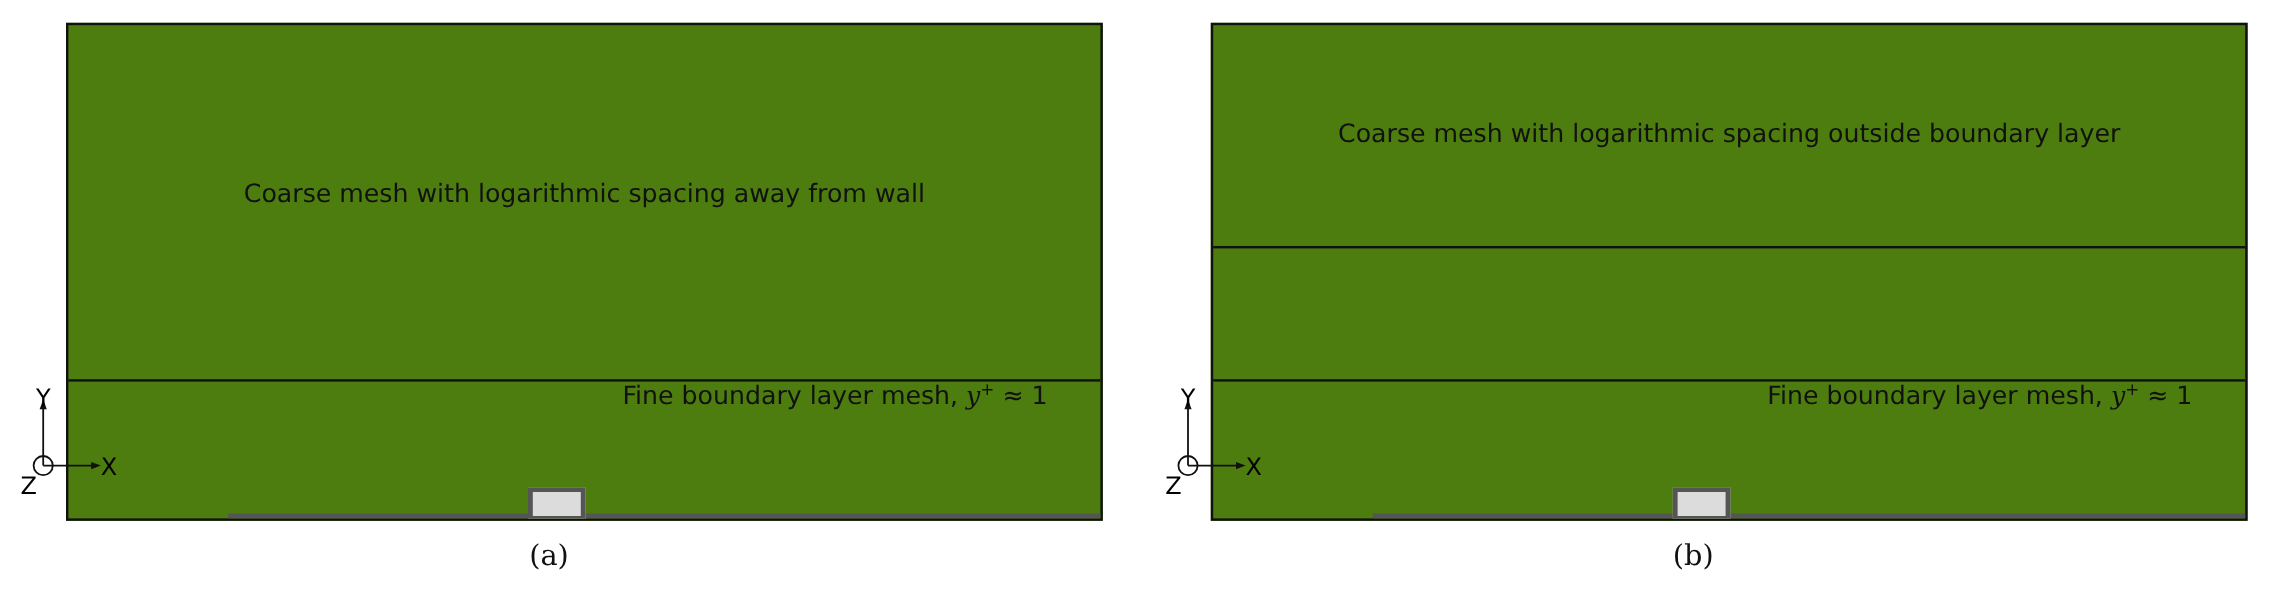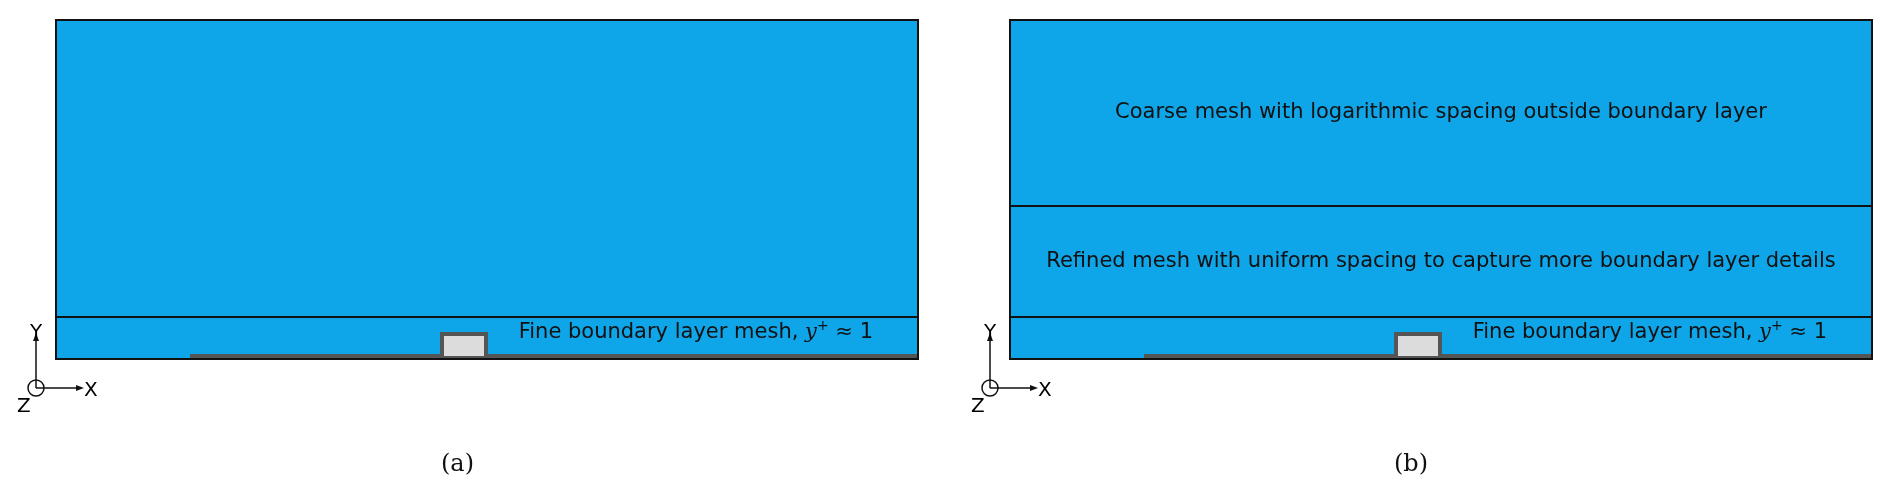--- a/index.html
+++ b/index.html
@@ -1,37 +1,38 @@
 <!DOCTYPE html>
 <html><head>
 <meta charset="utf-8">
 <style>
   html, body { margin: 0; padding: 0; background: #ffffff; }
   body { width: 1892px; height: 500px; position: relative; overflow: hidden;
          font-family: "DejaVu Sans", sans-serif; color: #111; }
-  .panel { position: absolute; top: 19px; height: 341px; background: #0ea5e9;
+  .panel { position: absolute; top: 19px; height: 415px; background: #4d7c0f;
            border: 2.5px solid #111; box-sizing: border-box; }
   #panel-a { left: 55px; width: 864px; }
   #panel-b { left: 1009px; width: 864px; }
   .divider { position: absolute; left: 0; right: 0; height: 0; border-top: 2.5px solid #111; }
   .region-label { position: absolute; left: 0; right: 0; text-align: center;
                   font-size: 21px; white-space: nowrap; }
   .bl-label { position: absolute; right: 44px; font-size: 21px; white-space: nowrap; text-align: right; }
   .bl-label i { font-family: "DejaVu Serif", serif; font-style: italic; }
   .bl-label sup { font-size: 14px; }
   .wall-strip { position: absolute; bottom: 0; right: 0; height: 4px; background: #555; }
   .zoom-box { position: absolute; bottom: 0; width: 48px; height: 26px;
               border: 4px solid #555; border-bottom-width: 2px; box-sizing: border-box; background: #dcdcdc; }
   .caption { position: absolute; top: 449px; font-family: "DejaVu Serif", serif; font-size: 24px; }
   .axes { position: absolute; top: 322px; width: 90px; height: 90px; }
 </style>
 </head>
 <body>
 
 <div class="panel" id="panel-a">
+  <div class="region-label" style="top:128px;">Coarse mesh with logarithmic spacing away from wall</div>
   <div class="divider" style="top:295px;"></div>
   <div class="bl-label" style="top:296px;">
     <span>Fine boundary layer mesh, </span><i>y</i><sup>+</sup><span> ≈ 1</span>
   </div>
   <div class="wall-strip" style="left:133px;"></div>
   <div class="zoom-box" style="left:383px;"></div>
 </div>
 
 <div class="axes" style="left:14px;">
   <svg width="90" height="90" viewBox="0 0 90 90">
@@ -44,21 +45,20 @@
     <text x="70" y="74" font-size="20" font-family="DejaVu Sans, sans-serif">X</text>
     <text x="3" y="90" font-size="20" font-family="DejaVu Sans, sans-serif">Z</text>
   </svg>
 </div>
 
 <div class="caption" style="left:441px;">(a)</div>
 
 <div class="panel" id="panel-b">
   <div class="region-label" style="top:78px;">Coarse mesh with logarithmic spacing outside boundary layer</div>
   <div class="divider" style="top:184px;"></div>
-  <div class="region-label" style="top:227px;">Refined mesh with uniform spacing to capture more boundary layer details</div>
   <div class="divider" style="top:295px;"></div>
   <div class="bl-label" style="top:296px;">
     <span>Fine boundary layer mesh, </span><i>y</i><sup>+</sup><span> ≈ 1</span>
   </div>
   <div class="wall-strip" style="left:133px;"></div>
   <div class="zoom-box" style="left:383px;"></div>
 </div>
 
 <div class="axes" style="left:968px;">
   <svg width="90" height="90" viewBox="0 0 90 90">

